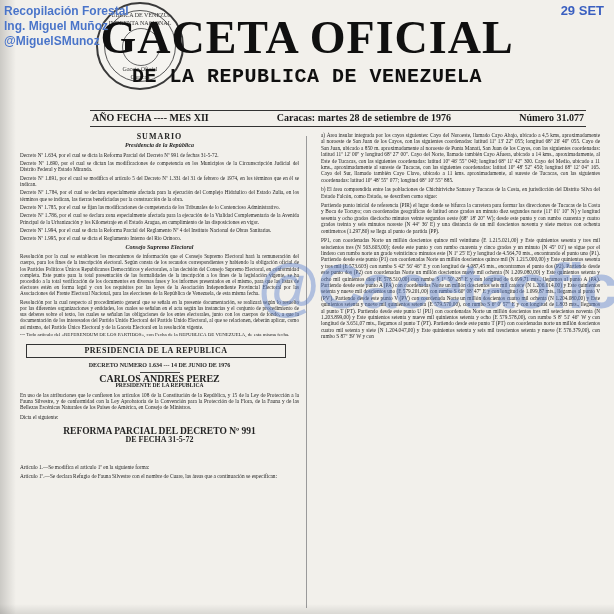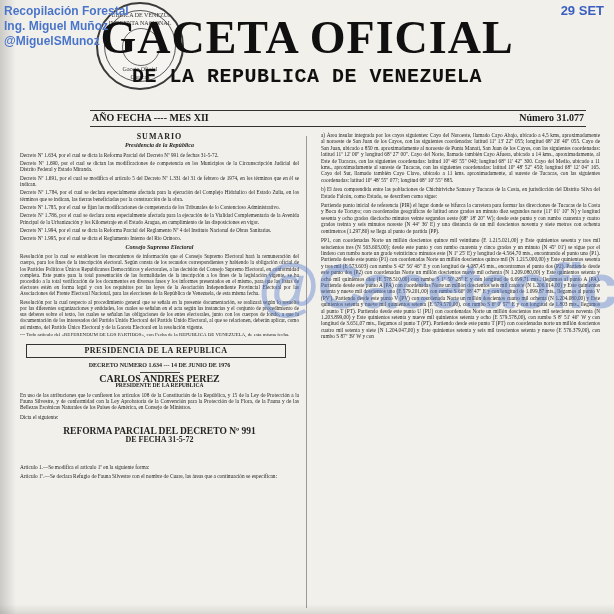--- a/index.html
+++ b/index.html
@@ -192,20 +192,21 @@
   </div>
 
   <div class="masthead">
     <div class="title">GACETA OFICIAL</div>
     <div class="subtitle">DE LA REPUBLICA DE VENEZUELA</div>
   </div>
 
   <div class="rule r1"></div>
   <div class="issueline">
     <span>AÑO FECHA ---- MES XII</span>
+    <span>Caracas: martes 28 de setiembre de 1976</span>
     <span>Número 31.077</span>
   </div>
   <div class="rule r2"></div>
 
   <div class="vrule"></div>
 
   <div class="cols">
 
     <div class="col colL">
       <div class="sec-title">SUMARIO</div>

